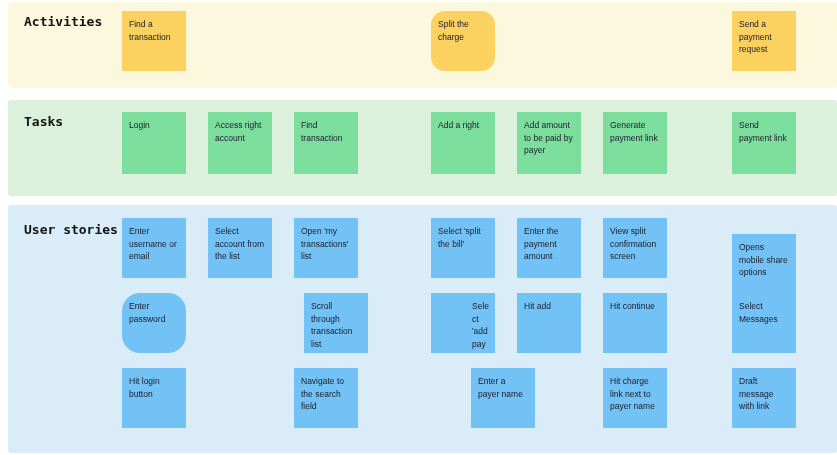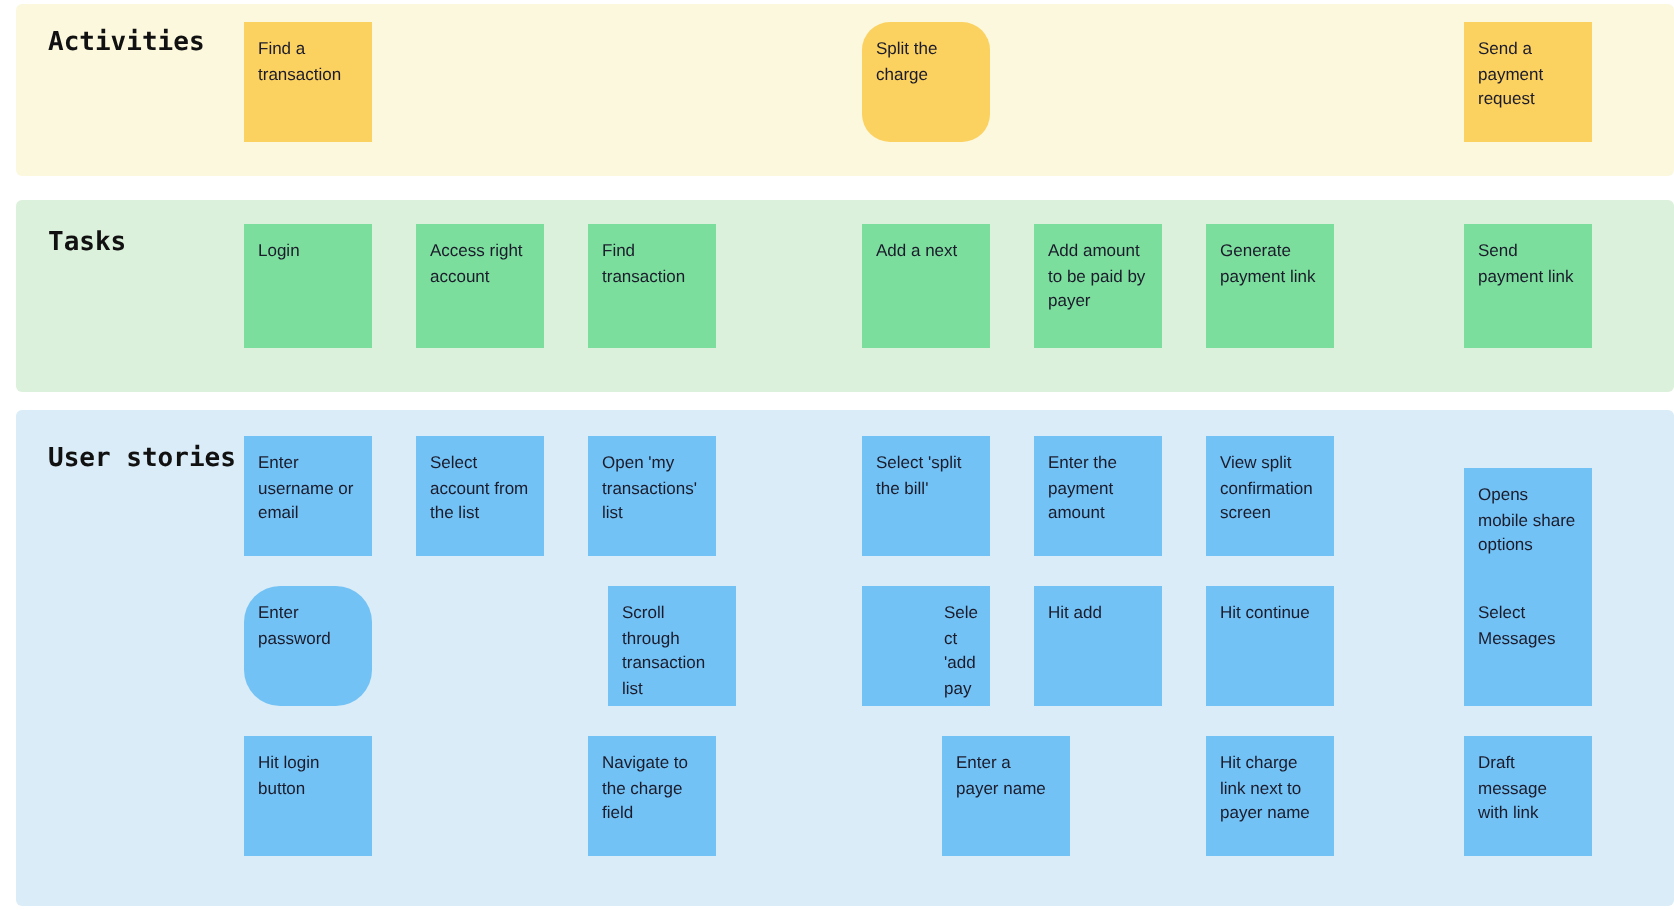--- a/index.html
+++ b/index.html
@@ -79,21 +79,21 @@
         <div class="card card-task" style="left: 114px; top: 12px;">
           <span class="card-text">Login</span>
         </div>
         <div class="card card-task" style="left: 200px; top: 12px;">
           <span class="card-text">Access right account</span>
         </div>
         <div class="card card-task" style="left: 286px; top: 12px;">
           <span class="card-text">Find transaction</span>
         </div>
         <div class="card card-task" style="left: 423px; top: 12px;">
-          <span class="card-text">Add a next</span>
+          <span class="card-text">Add a right</span>
         </div>
         <div class="card card-task" style="left: 509px; top: 12px;">
           <span class="card-text">Add amount to be paid by payer</span>
         </div>
         <div class="card card-task" style="left: 595px; top: 12px;">
           <span class="card-text">Generate payment link</span>
         </div>
         <div class="card card-task" style="left: 724px; top: 12px;">
           <span class="card-text">Send payment link</span>
         </div>
@@ -139,21 +139,21 @@
         <div class="card card-story" style="left: 595px; top: 88px;">
           <span class="card-text">Hit continue</span>
         </div>
         <div class="card card-story" style="left: 724px; top: 88px;">
           <span class="card-text">Select Messages</span>
         </div>
         <div class="card card-story" style="left: 114px; top: 163px;">
           <span class="card-text">Hit login button</span>
         </div>
         <div class="card card-story" style="left: 286px; top: 163px;">
-          <span class="card-text">Navigate to the charge field</span>
+          <span class="card-text">Navigate to the search field</span>
         </div>
         <div class="card card-story" style="left: 423px; top: 163px; margin-left: 40px;">
           <span class="card-text">Enter a payer name</span>
         </div>
         <div class="card card-story" style="left: 595px; top: 163px;">
           <span class="card-text">Hit charge link next to payer name</span>
         </div>
         <div class="card card-story" style="left: 724px; top: 163px;">
           <span class="card-text">Draft message with link</span>
         </div>

